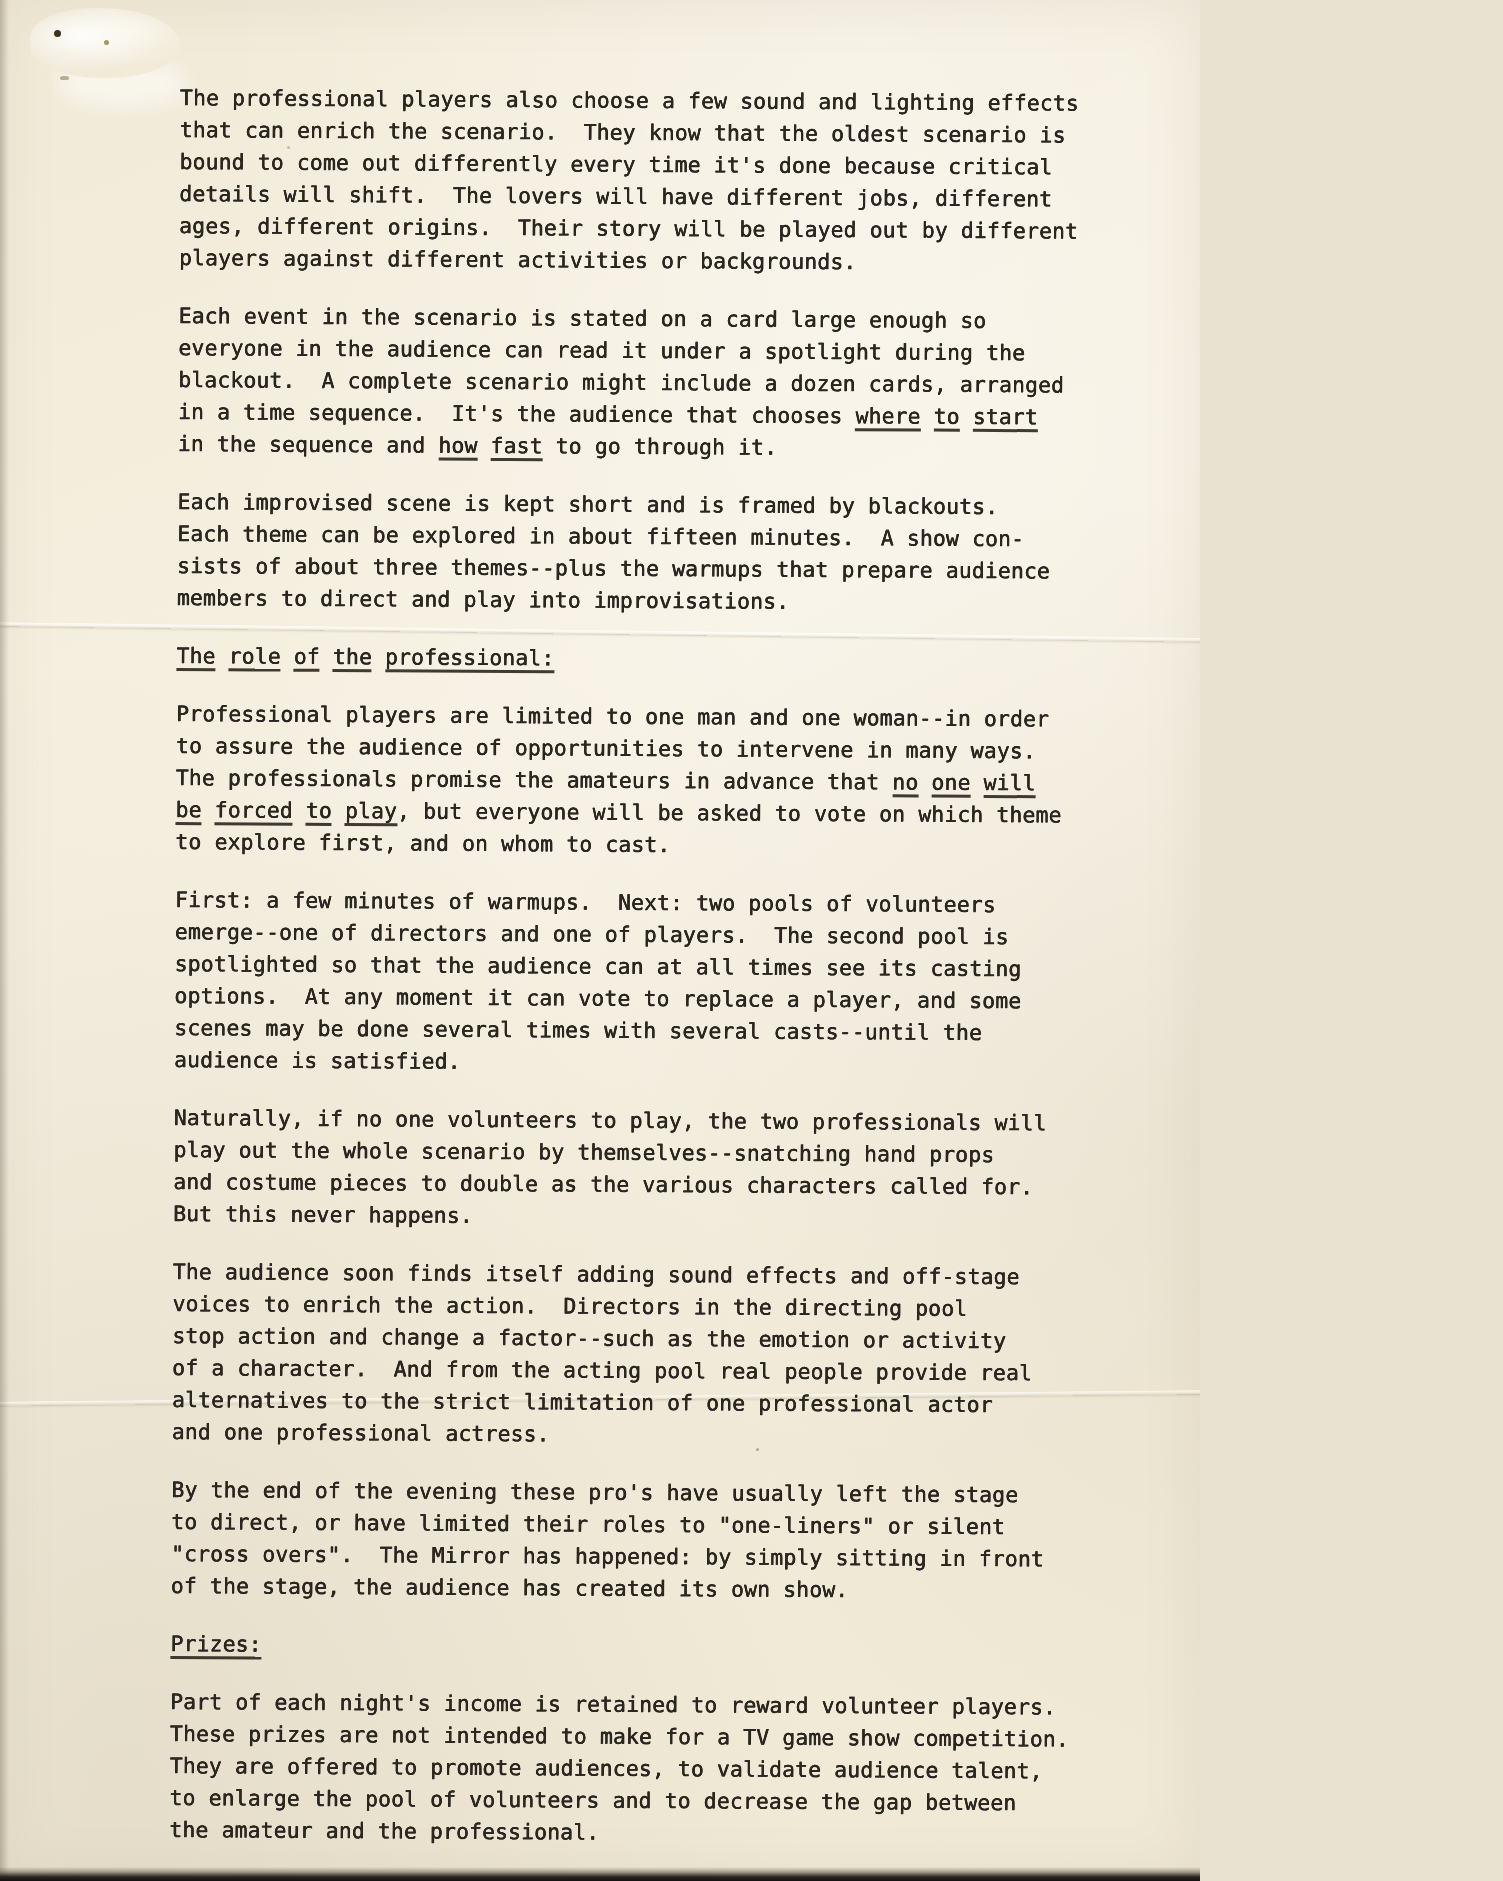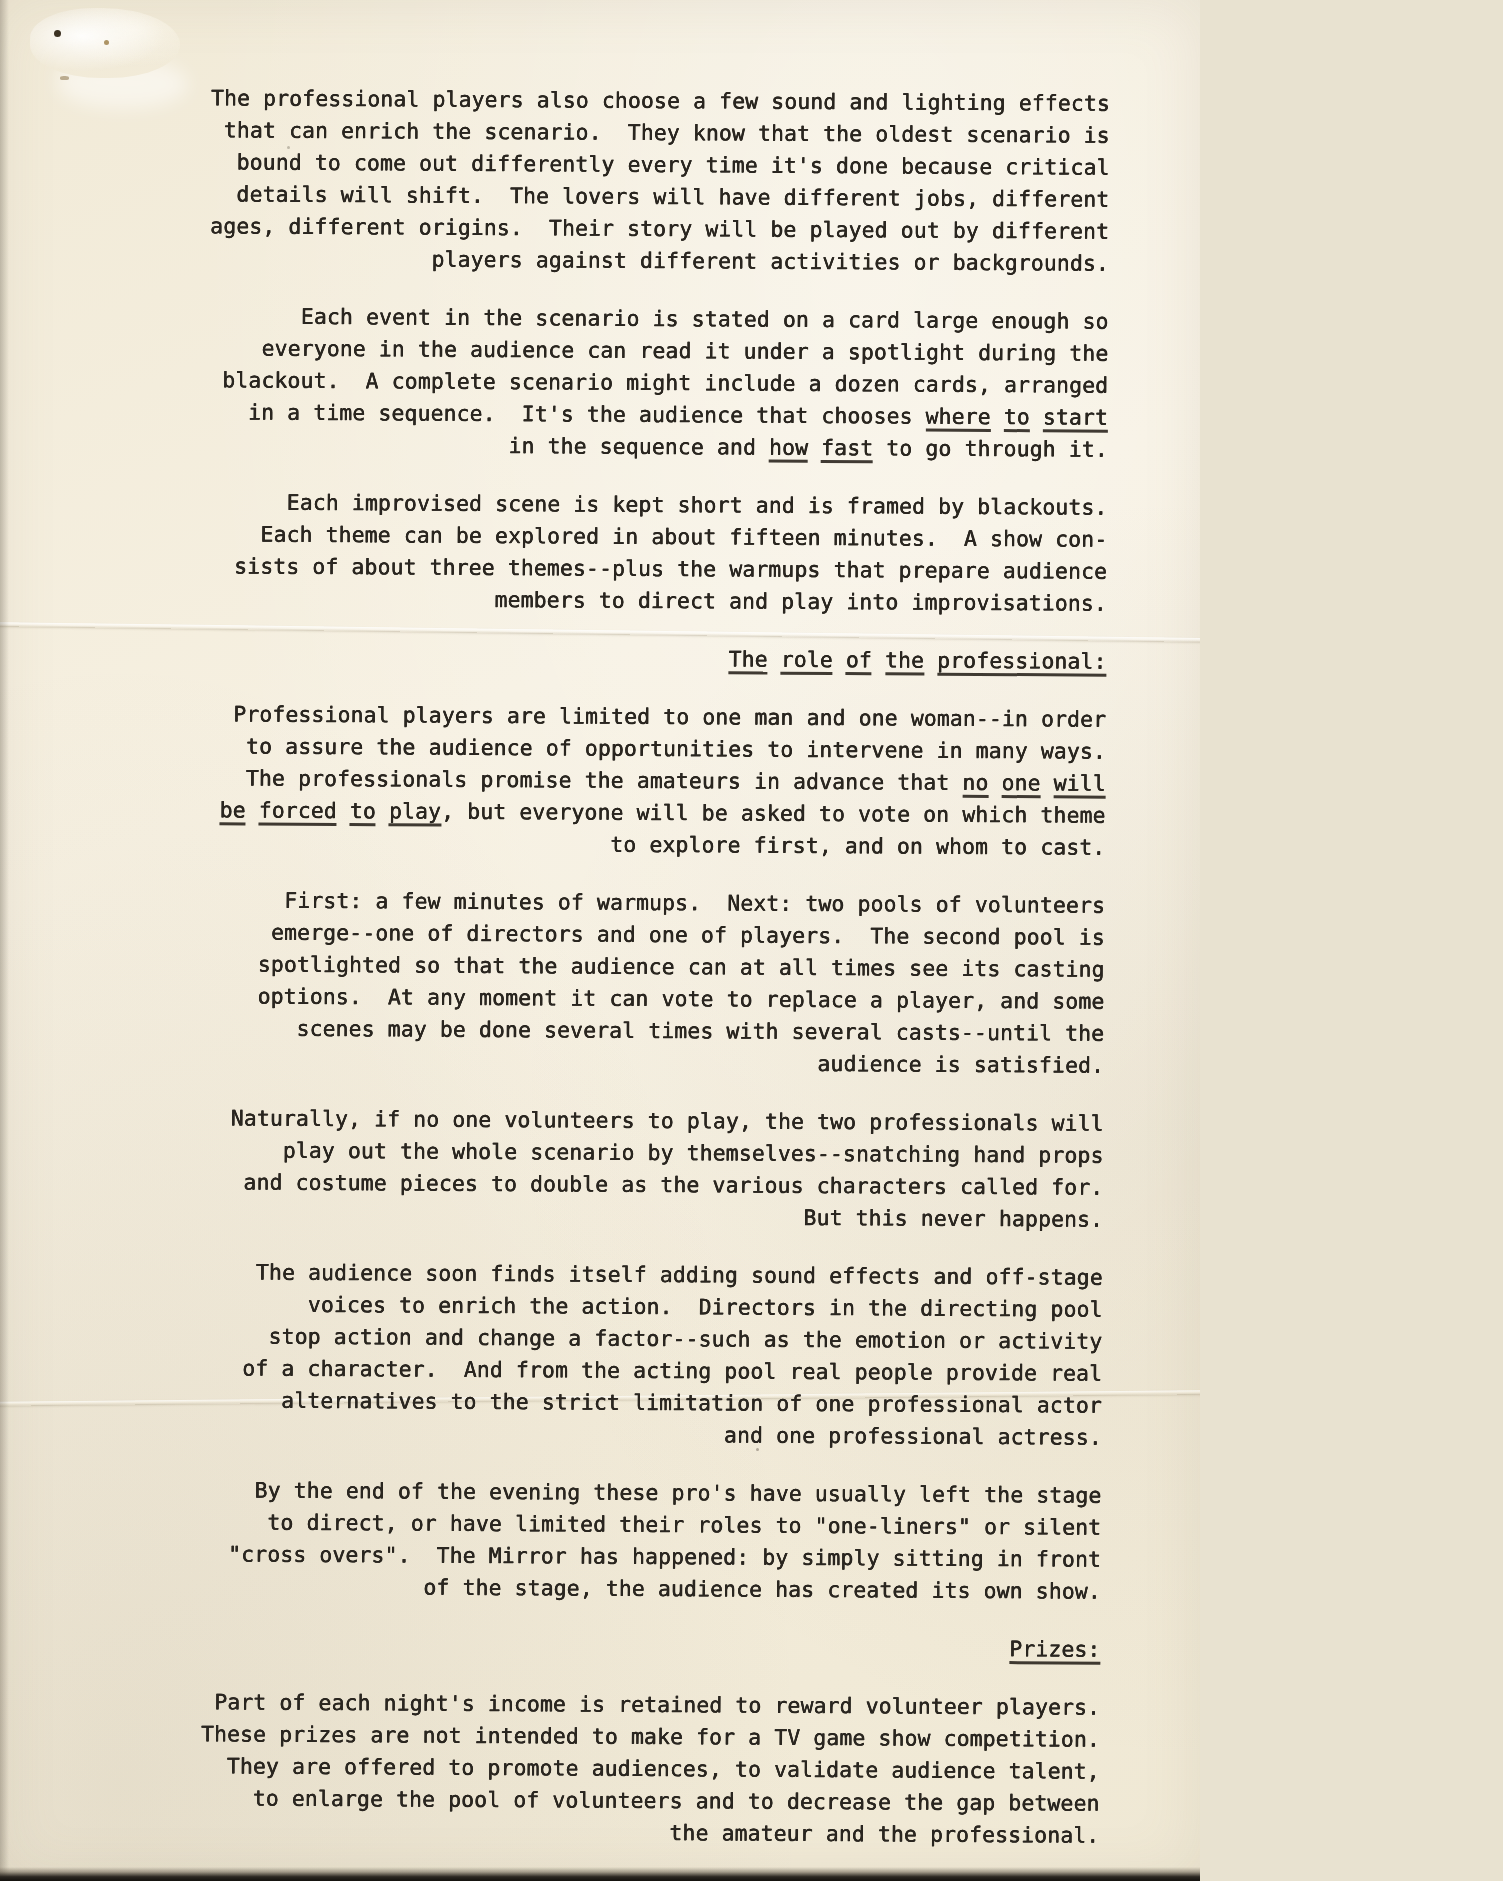--- a/index.html
+++ b/index.html
@@ -9,21 +9,20 @@
     background:#e8e2d0;
   }
   .page{
     position:relative;width:1200px;height:1881px;overflow:hidden;
     background:
       radial-gradient(ellipse at 72% 14%, rgba(255,255,255,0.38), rgba(255,255,255,0) 55%),
       radial-gradient(ellipse at 10% 95%, rgba(120,105,80,0.10), rgba(120,105,80,0) 45%),
       radial-gradient(ellipse at 98% 60%, rgba(130,115,90,0.08), rgba(130,115,90,0) 40%),
       linear-gradient(158deg,#f1ead7 0%,#f6f0e1 38%,#f3ecda 70%,#efe8d4 100%);
     box-shadow: inset 0 0 60px rgba(140,125,95,0.12);
-    text-align: right;
   }
   .content{
     position:absolute;left:180px;top:82px;width:930px;
     transform:rotate(0.35deg);transform-origin:0 0;
     font-size:21.4px;line-height:32px;letter-spacing:0.15px;
     color:#2a2620;
     text-shadow:0.35px 0 currentColor, 0 0.3px currentColor;
     white-space:pre-wrap;
   }
   .block{margin:0 0 26px 0;}

